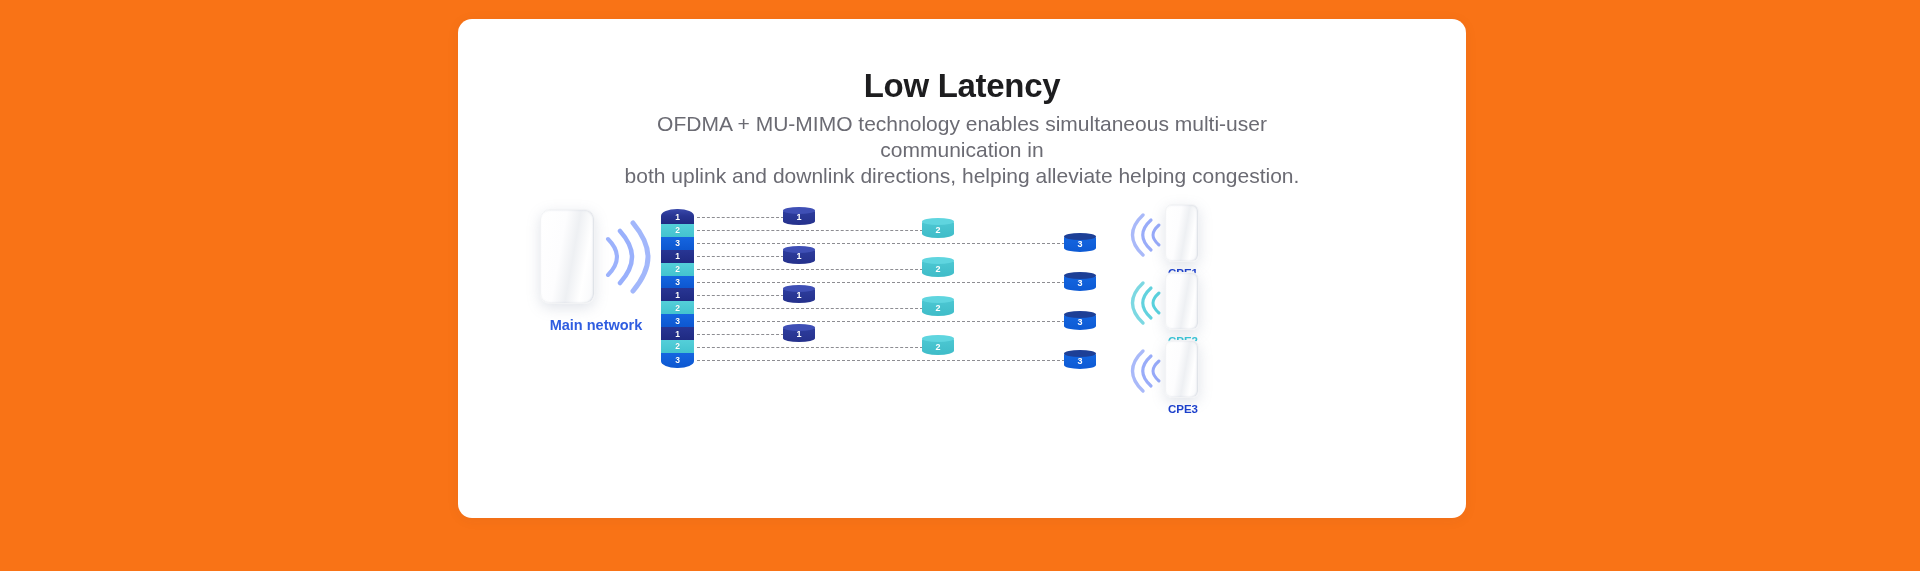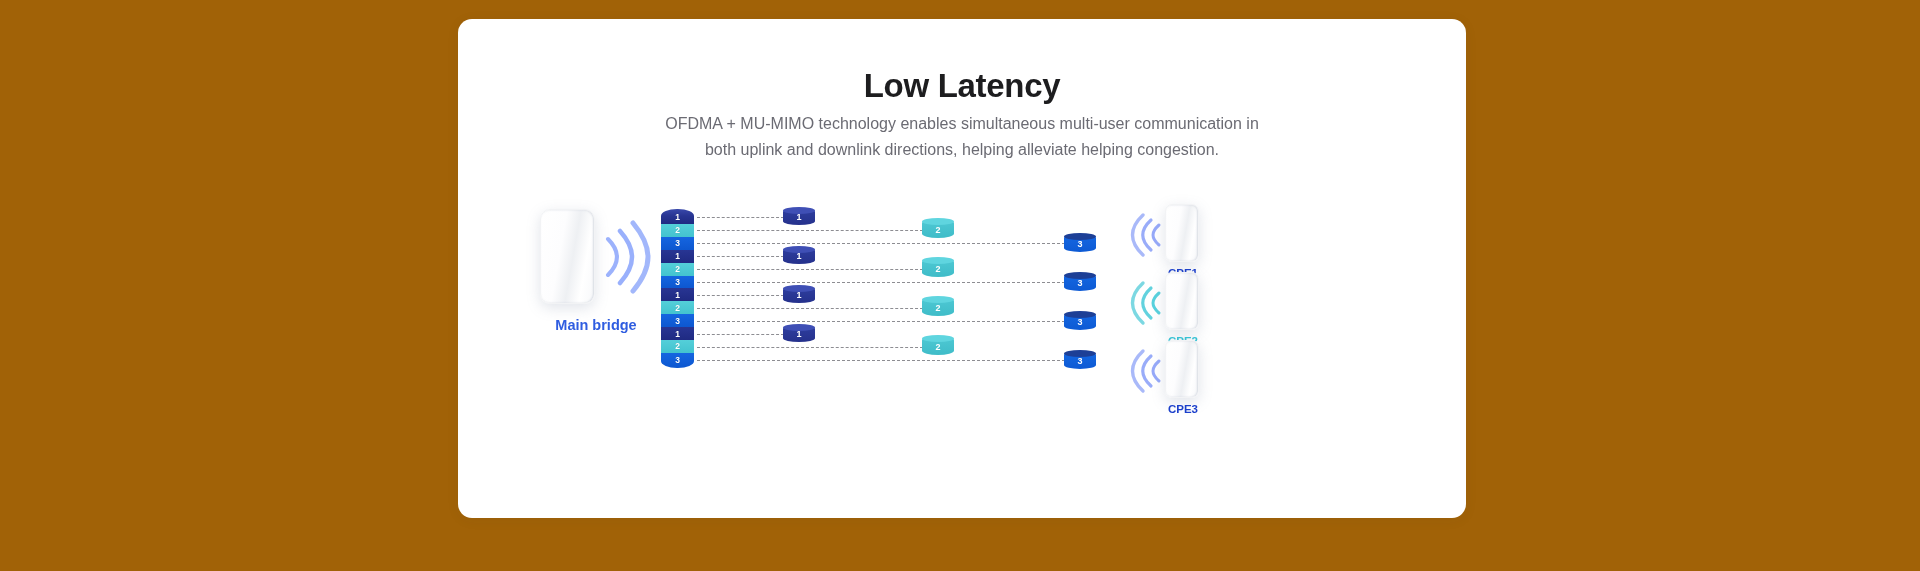--- a/index.html
+++ b/index.html
@@ -2,42 +2,42 @@
 <html><head>
 <meta charset="utf-8">
 <style>
   * { box-sizing: border-box; margin: 0; padding: 0; }
   html, body {
     width: 1920px; height: 571px;
     background: #f7f7f8;
     font-family: "Liberation Sans", sans-serif;
     overflow: hidden;
   }
-  .page { position: relative; width: 1920px; height: 571px; background: #a16207; padding-left: 33px; }
+  .page { position: relative; width: 1920px; height: 571px; background: #f97316; padding-left: 33px; }
 
   .card {
     position: absolute;
     left: 458px; top: 19px;
     width: 1008px; height: 499px;
     background: #ffffff;
     border-radius: 14px;
     box-shadow: 0 2px 14px rgba(60,60,80,0.055);
   }
 
   .title {
     position: absolute; left: 0; top: 48px; width: 100%;
     text-align: center;
     font-size: 33px; font-weight: 700; letter-spacing: -0.3px;
     color: #1d1d1f;
   }
   .subtitle {
     position: absolute; left: 50%; transform: translateX(-50%);
     top: 92px; width: 680px;
     text-align: center;
-    font-size: 16px; line-height: 26px; font-weight: 400;
+    font-size: 21px; line-height: 26px; font-weight: 400;
     color: #6b6b73;
   }
 
   
   .diagram { position: absolute; left: 0; top: 160px; width: 1008px; height: 240px; }
 
   
   .bridge-wrap { position: absolute; left: 0px; top: 22px; width: 150px; height: 160px; }
   .device {
     position: relative;
@@ -137,21 +137,21 @@
         <div class="device bridge-dev"></div>
         <div class="waves bridge-waves">
           <svg width="44" height="80" viewBox="0 0 44 80">
             <g fill="none" stroke-linecap="round">
               <path d="M6 22 C18 34 18 46 6 58" stroke="#8ba4fb" stroke-width="4" opacity="0.85"></path>
               <path d="M18 14 C34 32 34 48 18 66" stroke="#7f9cfb" stroke-width="4.5" opacity="0.8"></path>
               <path d="M31 6 C51 30 51 50 31 74" stroke="#7a98fa" stroke-width="5" opacity="0.7"></path>
             </g>
           </svg>
         </div>
-        <div class="bridge-label">Main bridge</div>
+        <div class="bridge-label">Main network</div>
       </div>
 
        <div class="dash" style="left:239px; top:38px;  width:87px;"></div>
        <div class="dash" style="left:239px; top:51px;  width:226px;"></div>
        <div class="dash" style="left:239px; top:64px;  width:368px;"></div>
        <div class="dash" style="left:239px; top:77px;  width:87px;"></div>
        <div class="dash" style="left:239px; top:90px;  width:226px;"></div>
        <div class="dash" style="left:239px; top:103px; width:368px;"></div>
        <div class="dash" style="left:239px; top:116px; width:87px;"></div>
        <div class="dash" style="left:239px; top:129px; width:226px;"></div>

